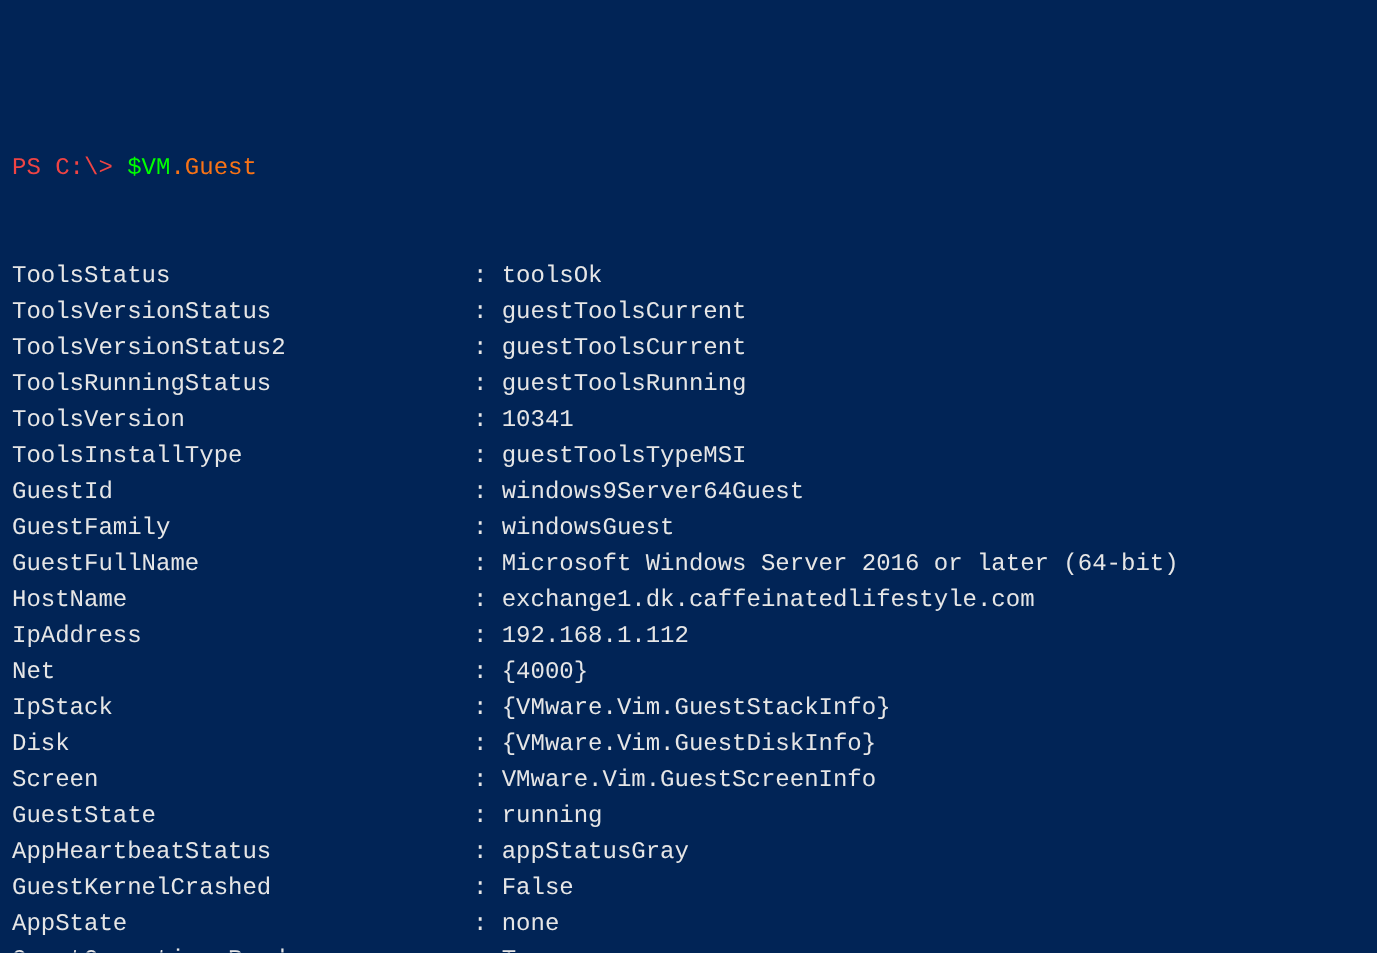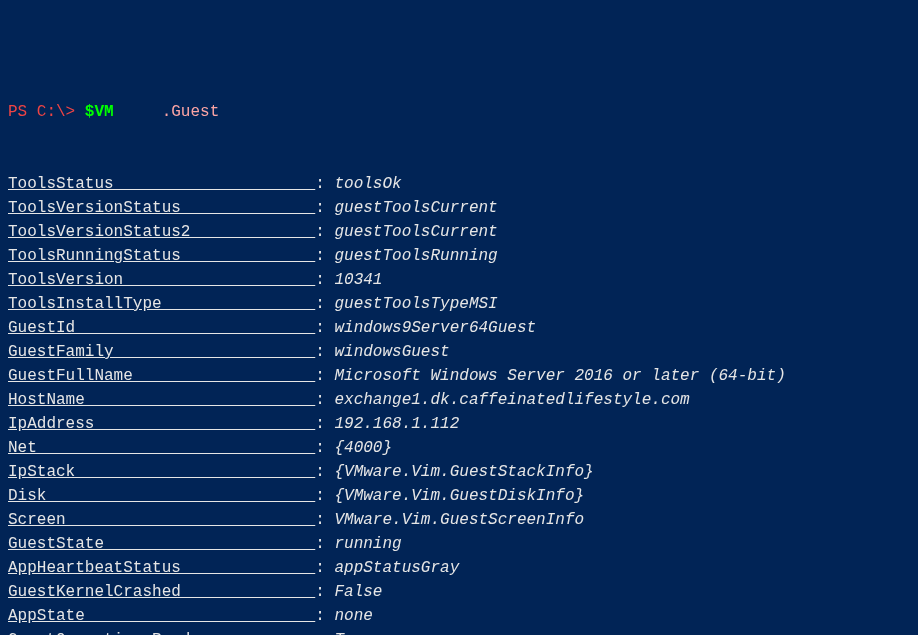--- a/index.html
+++ b/index.html
@@ -20,40 +20,36 @@
       overflow: hidden;
     }
     .prompt-line {
       margin-bottom: 24px;
     }
     .prompt-prefix {
       color: #ef4444;
     }
     .variable {
       color: #00ff00;
-      font-weight: bold;
     }
     .property {
-      color: #fca5a5;
-      margin-left: 48px;
+      color: #f97316;
     }
     .output-line {
       display: block;
     }
     .prop-name {
       display: inline-block;
       color: #e6e6e6;
-      text-decoration: underline;
     }
     .separator {
       color: #e6e6e6;
     }
     .prop-value {
       color: #e6e6e6;
-      font-style: italic;
     }
   </style>
 </head>
 <body>
 
 
 
 <div class="prompt-line"><span class="prompt-prefix">PS C:\&gt; </span><span class="variable">$VM</span><span class="property">.Guest</span></div>
 <div id="output-container"><div class="output-line"><span class="prop-name">ToolsStatus                     </span><span class="separator">: </span><span class="prop-value">toolsOk</span></div><div class="output-line"><span class="prop-name">ToolsVersionStatus              </span><span class="separator">: </span><span class="prop-value">guestToolsCurrent</span></div><div class="output-line"><span class="prop-name">ToolsVersionStatus2             </span><span class="separator">: </span><span class="prop-value">guestToolsCurrent</span></div><div class="output-line"><span class="prop-name">ToolsRunningStatus              </span><span class="separator">: </span><span class="prop-value">guestToolsRunning</span></div><div class="output-line"><span class="prop-name">ToolsVersion                    </span><span class="separator">: </span><span class="prop-value">10341</span></div><div class="output-line"><span class="prop-name">ToolsInstallType                </span><span class="separator">: </span><span class="prop-value">guestToolsTypeMSI</span></div><div class="output-line"><span class="prop-name">GuestId                         </span><span class="separator">: </span><span class="prop-value">windows9Server64Guest</span></div><div class="output-line"><span class="prop-name">GuestFamily                     </span><span class="separator">: </span><span class="prop-value">windowsGuest</span></div><div class="output-line"><span class="prop-name">GuestFullName                   </span><span class="separator">: </span><span class="prop-value">Microsoft Windows Server 2016 or later (64-bit)</span></div><div class="output-line"><span class="prop-name">HostName                        </span><span class="separator">: </span><span class="prop-value">exchange1.dk.caffeinatedlifestyle.com</span></div><div class="output-line"><span class="prop-name">IpAddress                       </span><span class="separator">: </span><span class="prop-value">192.168.1.112</span></div><div class="output-line"><span class="prop-name">Net                             </span><span class="separator">: </span><span class="prop-value">{4000}</span></div><div class="output-line"><span class="prop-name">IpStack                         </span><span class="separator">: </span><span class="prop-value">{VMware.Vim.GuestStackInfo}</span></div><div class="output-line"><span class="prop-name">Disk                            </span><span class="separator">: </span><span class="prop-value">{VMware.Vim.GuestDiskInfo}</span></div><div class="output-line"><span class="prop-name">Screen                          </span><span class="separator">: </span><span class="prop-value">VMware.Vim.GuestScreenInfo</span></div><div class="output-line"><span class="prop-name">GuestState                      </span><span class="separator">: </span><span class="prop-value">running</span></div><div class="output-line"><span class="prop-name">AppHeartbeatStatus              </span><span class="separator">: </span><span class="prop-value">appStatusGray</span></div><div class="output-line"><span class="prop-name">GuestKernelCrashed              </span><span class="separator">: </span><span class="prop-value">False</span></div><div class="output-line"><span class="prop-name">AppState                        </span><span class="separator">: </span><span class="prop-value">none</span></div><div class="output-line"><span class="prop-name">GuestOperationsReady            </span><span class="separator">: </span><span class="prop-value">True</span></div></div>
 

